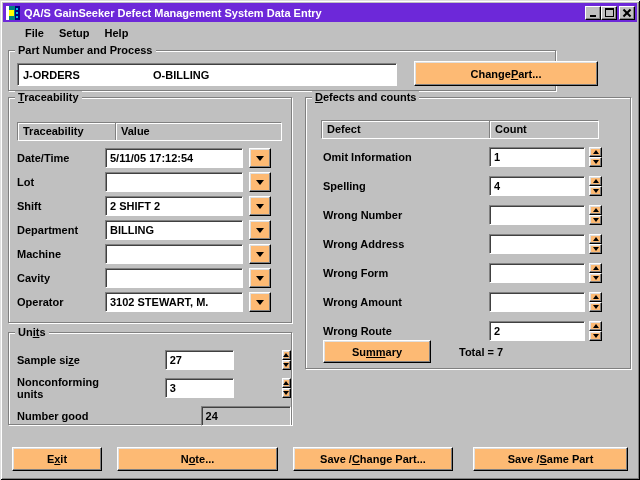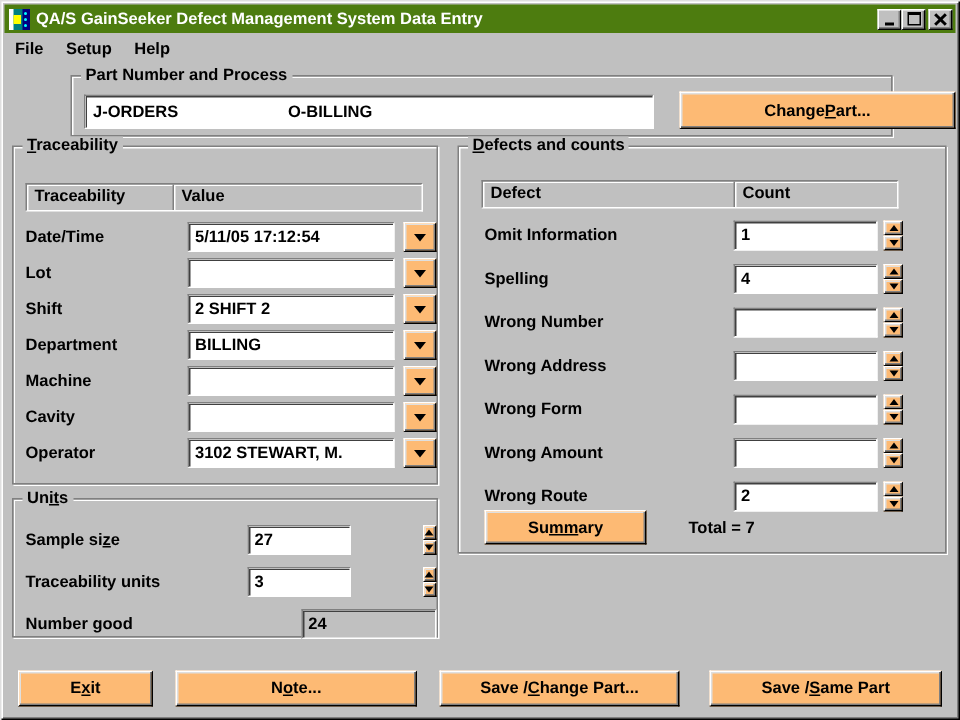--- a/index.html
+++ b/index.html
@@ -8,73 +8,73 @@
     font-family: "Liberation Sans", sans-serif;
     font-size: 11px; font-weight: bold; color:#000;
     background:#c0c0c0; overflow:hidden; position:relative;
   }
   #window { position:absolute; inset:0; background:#c0c0c0;
     box-shadow: inset 1px 1px 0 #dfdfdf, inset -1px -1px 0 #000,
                 inset 2px 2px 0 #fff, inset -2px -2px 0 #808080; }
 
   
   .titlebar { position:absolute; left:3px; top:3px; right:3px; height:19px;
-    background:#4d7c0f; display:flex; align-items:center; padding:0 2px 0 3px; }
+    background:#6d28d9; display:flex; align-items:center; padding:0 2px 0 3px; }
   .app-icon { width:14px; height:14px; flex:0 0 auto; }
   .title-text { color:#fff; margin-left:4px; white-space:nowrap; }
   .win-controls { margin-left:auto; display:flex; align-items:center; }
   .win-btn { width:16px; height:14px; background:#c0c0c0; border:1px solid;
     border-color:#fff #000 #000 #fff; box-shadow: inset -1px -1px 0 #808080;
     display:flex; align-items:center; justify-content:center; }
   .win-btn.close { margin-left:2px; }
   .min-glyph { width:6px; height:2px; background:#000; margin-top:7px; }
   .max-glyph { width:9px; height:9px; border:1px solid #000; border-top:2px solid #000; }
   .x-glyph { position:relative; width:8px; height:8px; }
   .x-glyph::before,.x-glyph::after { content:""; position:absolute; left:-1px; top:3px;
     width:10px; height:2px; background:#000; }
   .x-glyph::before { transform:rotate(45deg); }
   .x-glyph::after  { transform:rotate(-45deg); }
 
   
-  .menubar { position:absolute; left:4px; top:24px; height:18px; display:flex; align-items:center; }
+  .menubar { position:absolute; left:19px; top:24px; height:18px; display:flex; align-items:center; }
   .menu-item { padding:2px 9px 2px 6px; }
 
   
   .group { position:absolute; border:1px solid #808080;
     box-shadow: 1px 1px 0 #fff, inset 1px 1px 0 #fff; }
   .group-label { position:absolute; top:-7px; left:6px; background:#c0c0c0; padding:0 3px; white-space:nowrap; }
 
   
   .sunken { background:#fff; border:1px solid; border-color:#808080 #fff #fff #808080;
     box-shadow: inset 1px 1px 0 #404040; }
   .sunken.readonly { background:#c0c0c0; }
   .btn { background:#fdba74; border:1px solid; border-color:#fff #000 #000 #fff;
     box-shadow: inset -1px -1px 0 #808080, inset 1px 1px 0 #dfdfdf;
     display:flex; align-items:center; justify-content:center; white-space:nowrap; }
   .field-text { display:flex; align-items:center; padding-left:4px; overflow:hidden; white-space:nowrap; }
 
   
-  #part-group { left:8px; top:50px; width:548px; height:41px;margin-left:39px; }
+  #part-group { left:8px; top:50px; width:548px; height:41px; }
   .part-field { position:absolute; left:8px; top:12px; width:380px; height:23px; display:flex; align-items:center; padding-left:5px; }
   .part-number { width:130px; }
   .change-part { position:absolute; left:405px; top:10px; width:184px; height:25px; }
 
   
   .colhdr { display:flex; height:19px; border:1px solid; border-color:#808080 #fff #fff #808080; }
   .colhdr .cell { box-shadow: inset 1px 1px 0 #fff; padding:2px 0 0 5px; }
   .colhdr .cell.first { border-right:1px solid #808080; }
   .colhdr .cell.last { flex:1; }
 
   
   #trace-group { left:8px; top:97px; width:284px; height:226px; }
   .t-hdr { margin:24px 0 0 8px; width:265px; }
   .t-hdr .cell.first { width:98px; }
   .t-rows { margin-top:7px; }
   .t-row { display:flex; align-items:center; height:20px; margin:0 0 4px 8px; }
-  .t-label { width:108px; }
+  .t-label { width:88px; }
   .t-field { width:138px; height:20px; }
   .t-drop { margin-left:6px; width:22px; height:20px; }
   .dn-arrow { width:0; height:0; border-left:4px solid transparent; border-right:4px solid transparent; border-top:5px solid #000; margin-top:1px; }
 
   
   .spin { width:13px; height:20px; display:flex; flex-direction:column; }
   .spin .sb { flex:1; padding:0; }
   .up-arrow { width:0; height:0; border-left:3px solid transparent; border-right:3px solid transparent; border-bottom:4px solid #000; }
   .down-arrow { width:0; height:0; border-left:3px solid transparent; border-right:3px solid transparent; border-top:4px solid #000; }
 
@@ -232,21 +232,21 @@
             <div class="btn sb">
               <span class="up-arrow"></span>
             </div>
             <div class="btn sb">
               <span class="down-arrow"></span>
             </div>
           </div>
         </div>
 
         <div class="u-row">
-          <span class="u-label">Traceability units</span>
+          <span class="u-label">Nonconforming units</span>
           <div class="sunken u-field field-text">3</div>
           <div class="spin">
             <div class="btn sb">
               <span class="up-arrow"></span>
             </div>
             <div class="btn sb">
               <span class="down-arrow"></span>
             </div>
           </div>
         </div>

